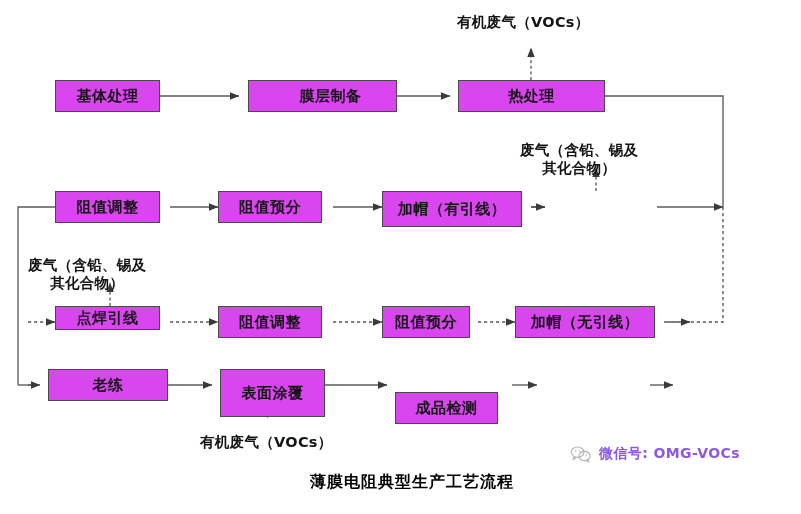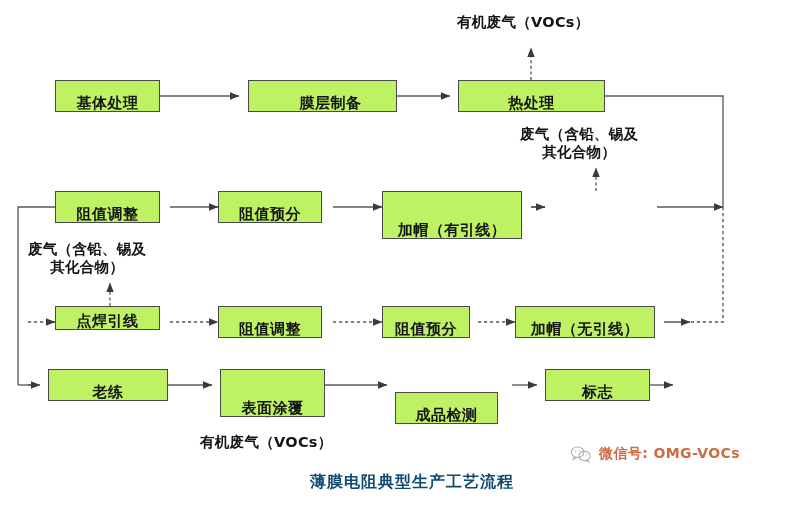--- a/index.html
+++ b/index.html
@@ -14,55 +14,55 @@
     position: relative;
     width: 801px;
     height: 514px;
     background: #ffffff;
     overflow: hidden;
   }
   .node {
     position: absolute;
     box-sizing: border-box;
     border: 1.4px solid #4a4a4a;
-    background: #bef264;
+    background: #d946ef;
     display: flex;
-    align-items: flex-end;
+    align-items: center;
     justify-content: center;
     color: #141414;
     font-size: 15px;
     font-weight: 700;
     letter-spacing: 0.5px;
     line-height: 1;
     white-space: nowrap;
   }
   .lbl {
     position: absolute;
     color: #141414;
     font-size: 14.5px;
     font-weight: 700;
     line-height: 1.22;
     white-space: nowrap;
     letter-spacing: 0.3px;
   }
-  .lbl.center { text-align: center; }
+  .lbl.center { text-align: center; margin-top: 16px; }
   .caption {
     position: absolute;
-    color: #0c4a6e;
+    color: #000000;
     font-size: 16px;
     font-weight: 700;
     letter-spacing: 1px;
     white-space: nowrap;
   }
   .wm {
     position: absolute;
     display: flex;
     align-items: center;
     gap: 7px;
-    color: #c2410c;
+    color: #6d28d9;
     font-size: 14px;
     font-weight: 700;
     white-space: nowrap;
     opacity: 0.78;
   }
   .wm-text { letter-spacing: 0.4px; }
   svg.edges {
     position: absolute;
     left: 0; top: 0;
     width: 801px; height: 514px;
@@ -144,21 +144,21 @@
   </div>
 
   <div class="node" style="left:55px; top:191px; width:105px; height:32px;">
     <span>阻值调整</span>
   </div>
 
   <div class="node" style="left:218px; top:191px; width:104px; height:32px;">
     <span>阻值预分</span>
   </div>
 
-  <div class="node" style="left:382px; top:191px; width:140px; height:48px;">
+  <div class="node" style="left:382px; top:191px; width:140px; height:36px;">
     <span>加帽（有引线）</span>
   </div>
 
 
   <div class="node" style="left:55px; top:306px; width:105px; height:24px;">
     <span>点焊引线</span>
   </div>
 
   <div class="node" style="left:218px; top:306px; width:104px; height:32px;">
     <span>阻值调整</span>
@@ -177,23 +177,20 @@
   </div>
 
   <div class="node" style="left:220px; top:369px; width:105px; height:48px;">
     <span>表面涂覆</span>
   </div>
 
   <div class="node" style="left:395px; top:369px; width:103px; height:32px;margin-top:23px;">
     <span>成品检测</span>
   </div>
 
-  <div class="node" style="left:545px; top:369px; width:105px; height:32px;">
-    <span>标志</span>
-  </div>
 
 
   <div class="lbl" style="left:457px; top:14px;">
     <span>有机废气（VOCs）</span>
   </div>
 
   <div class="lbl center" style="left:520px; top:126px;">
     <div>废气（含铅、锡及</div>
     <div>其化合物）</div>
   </div>

